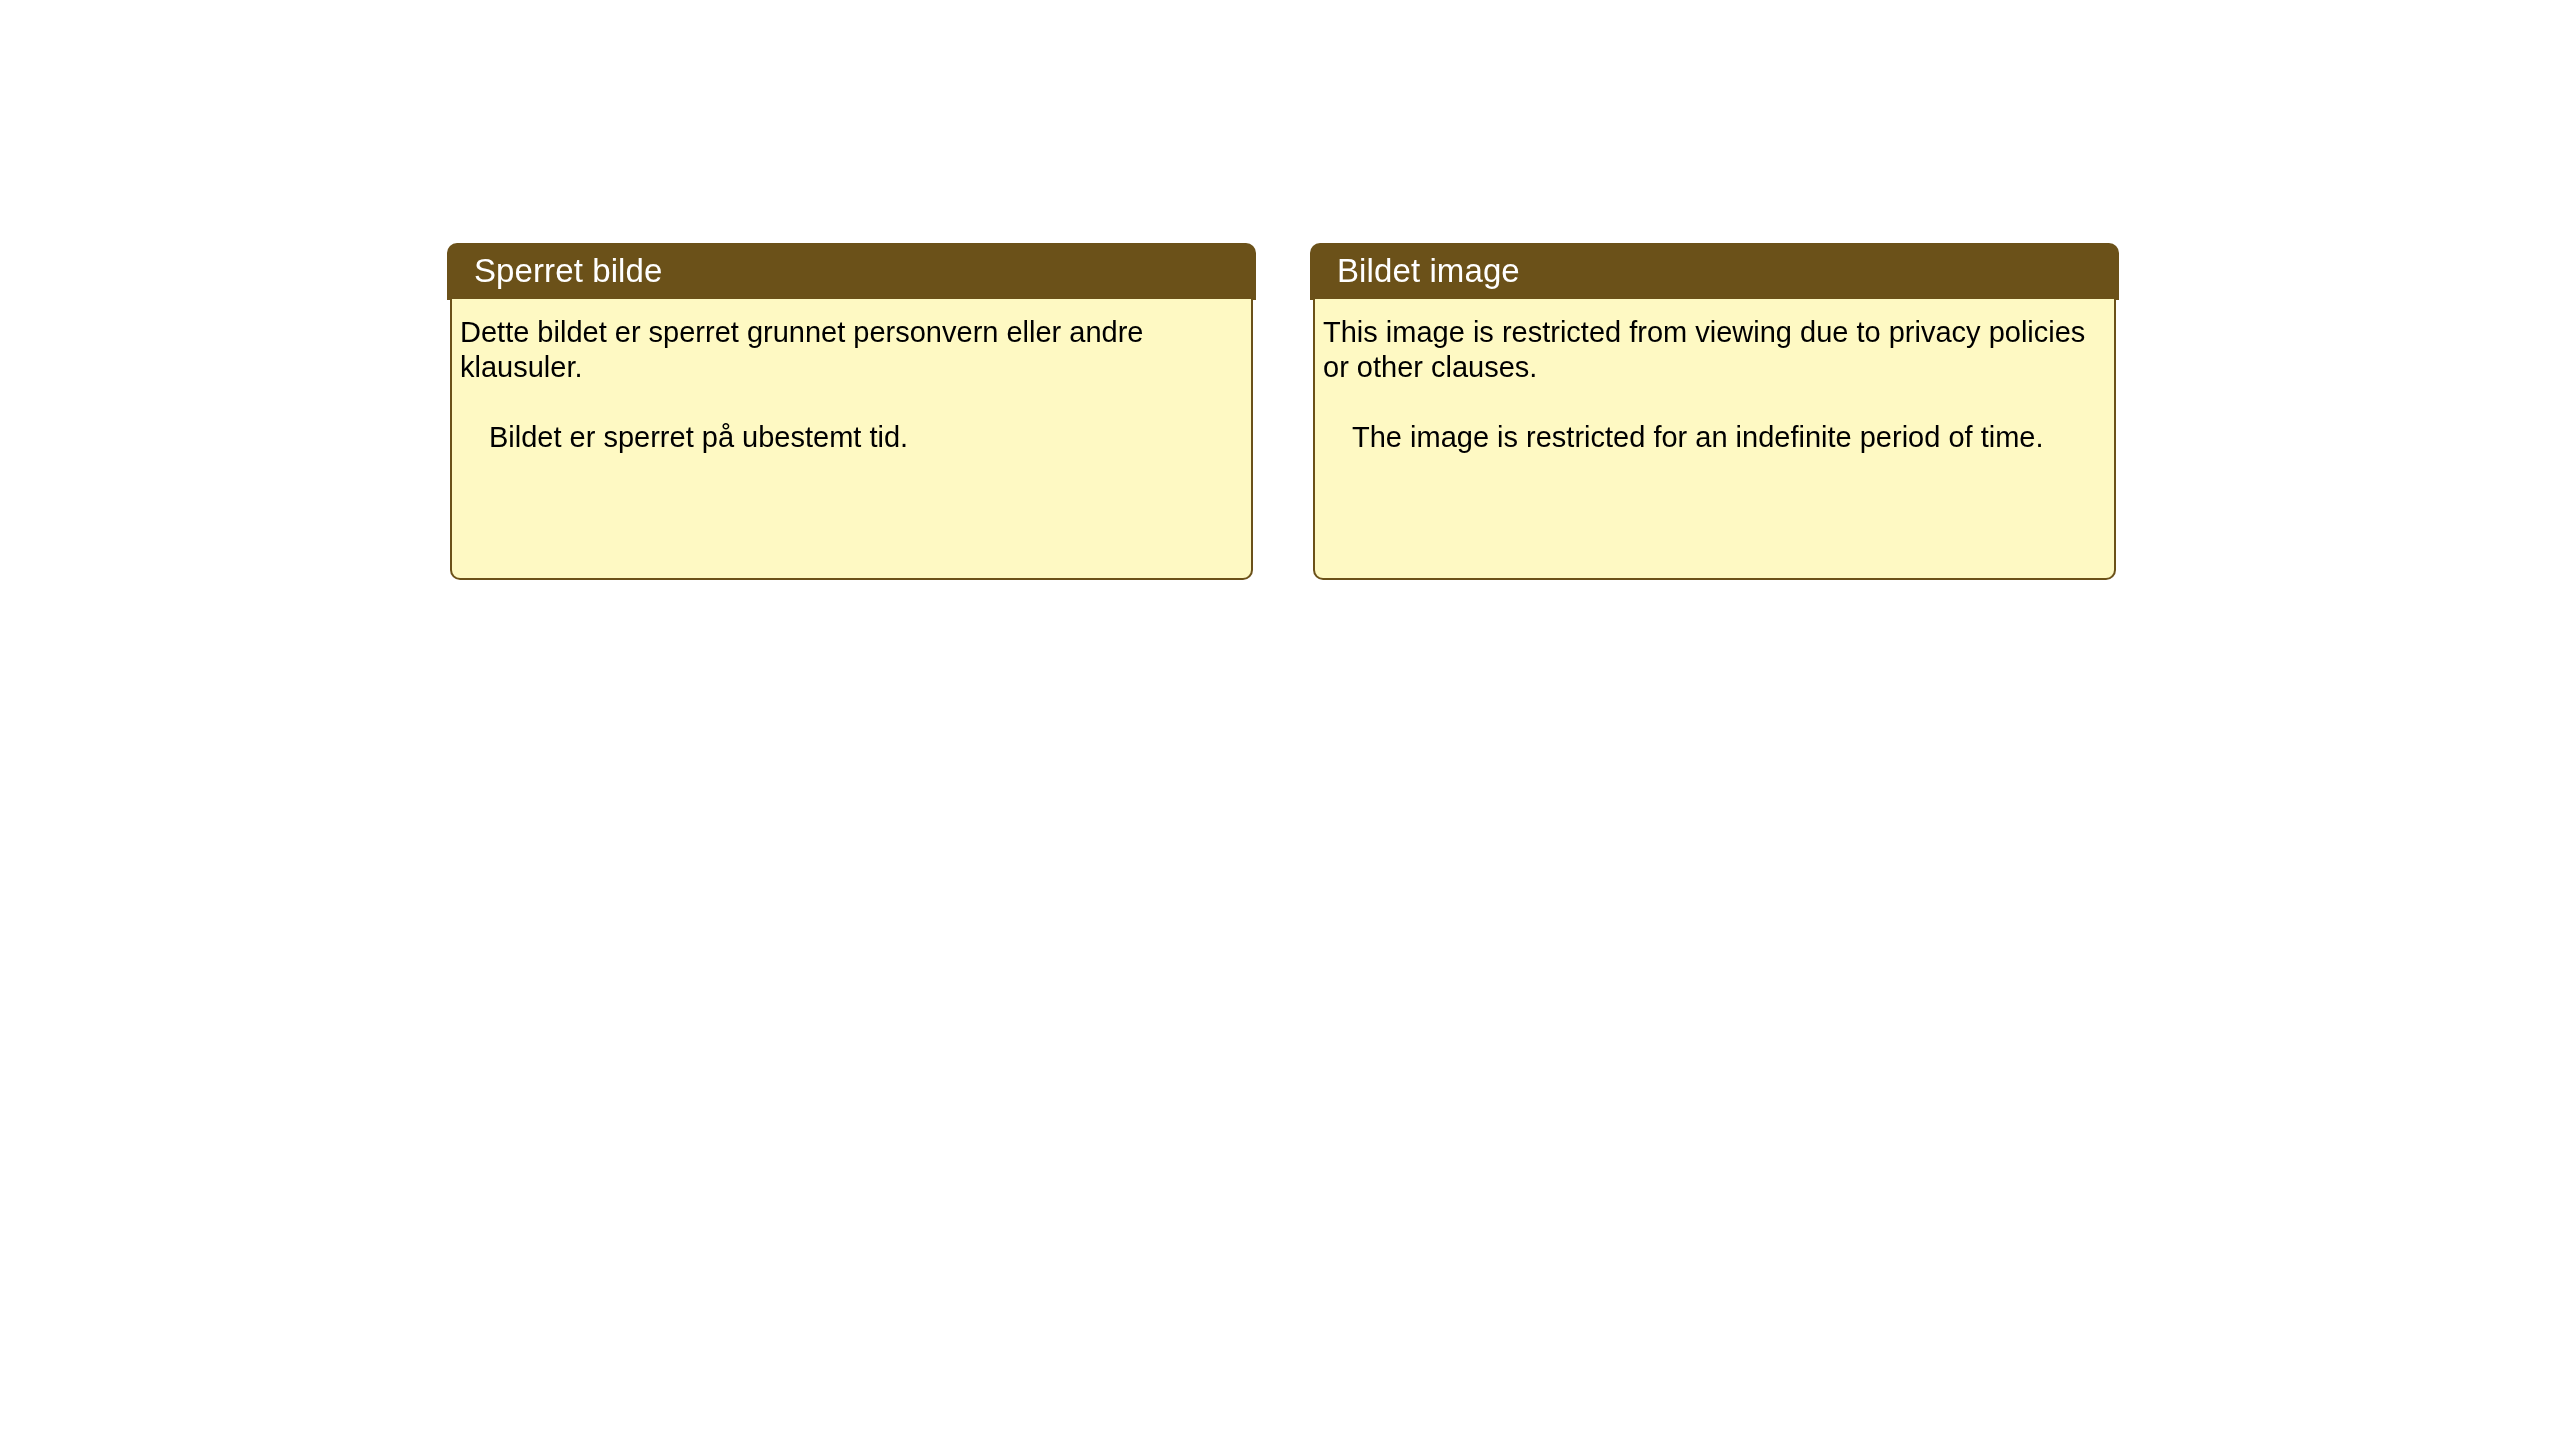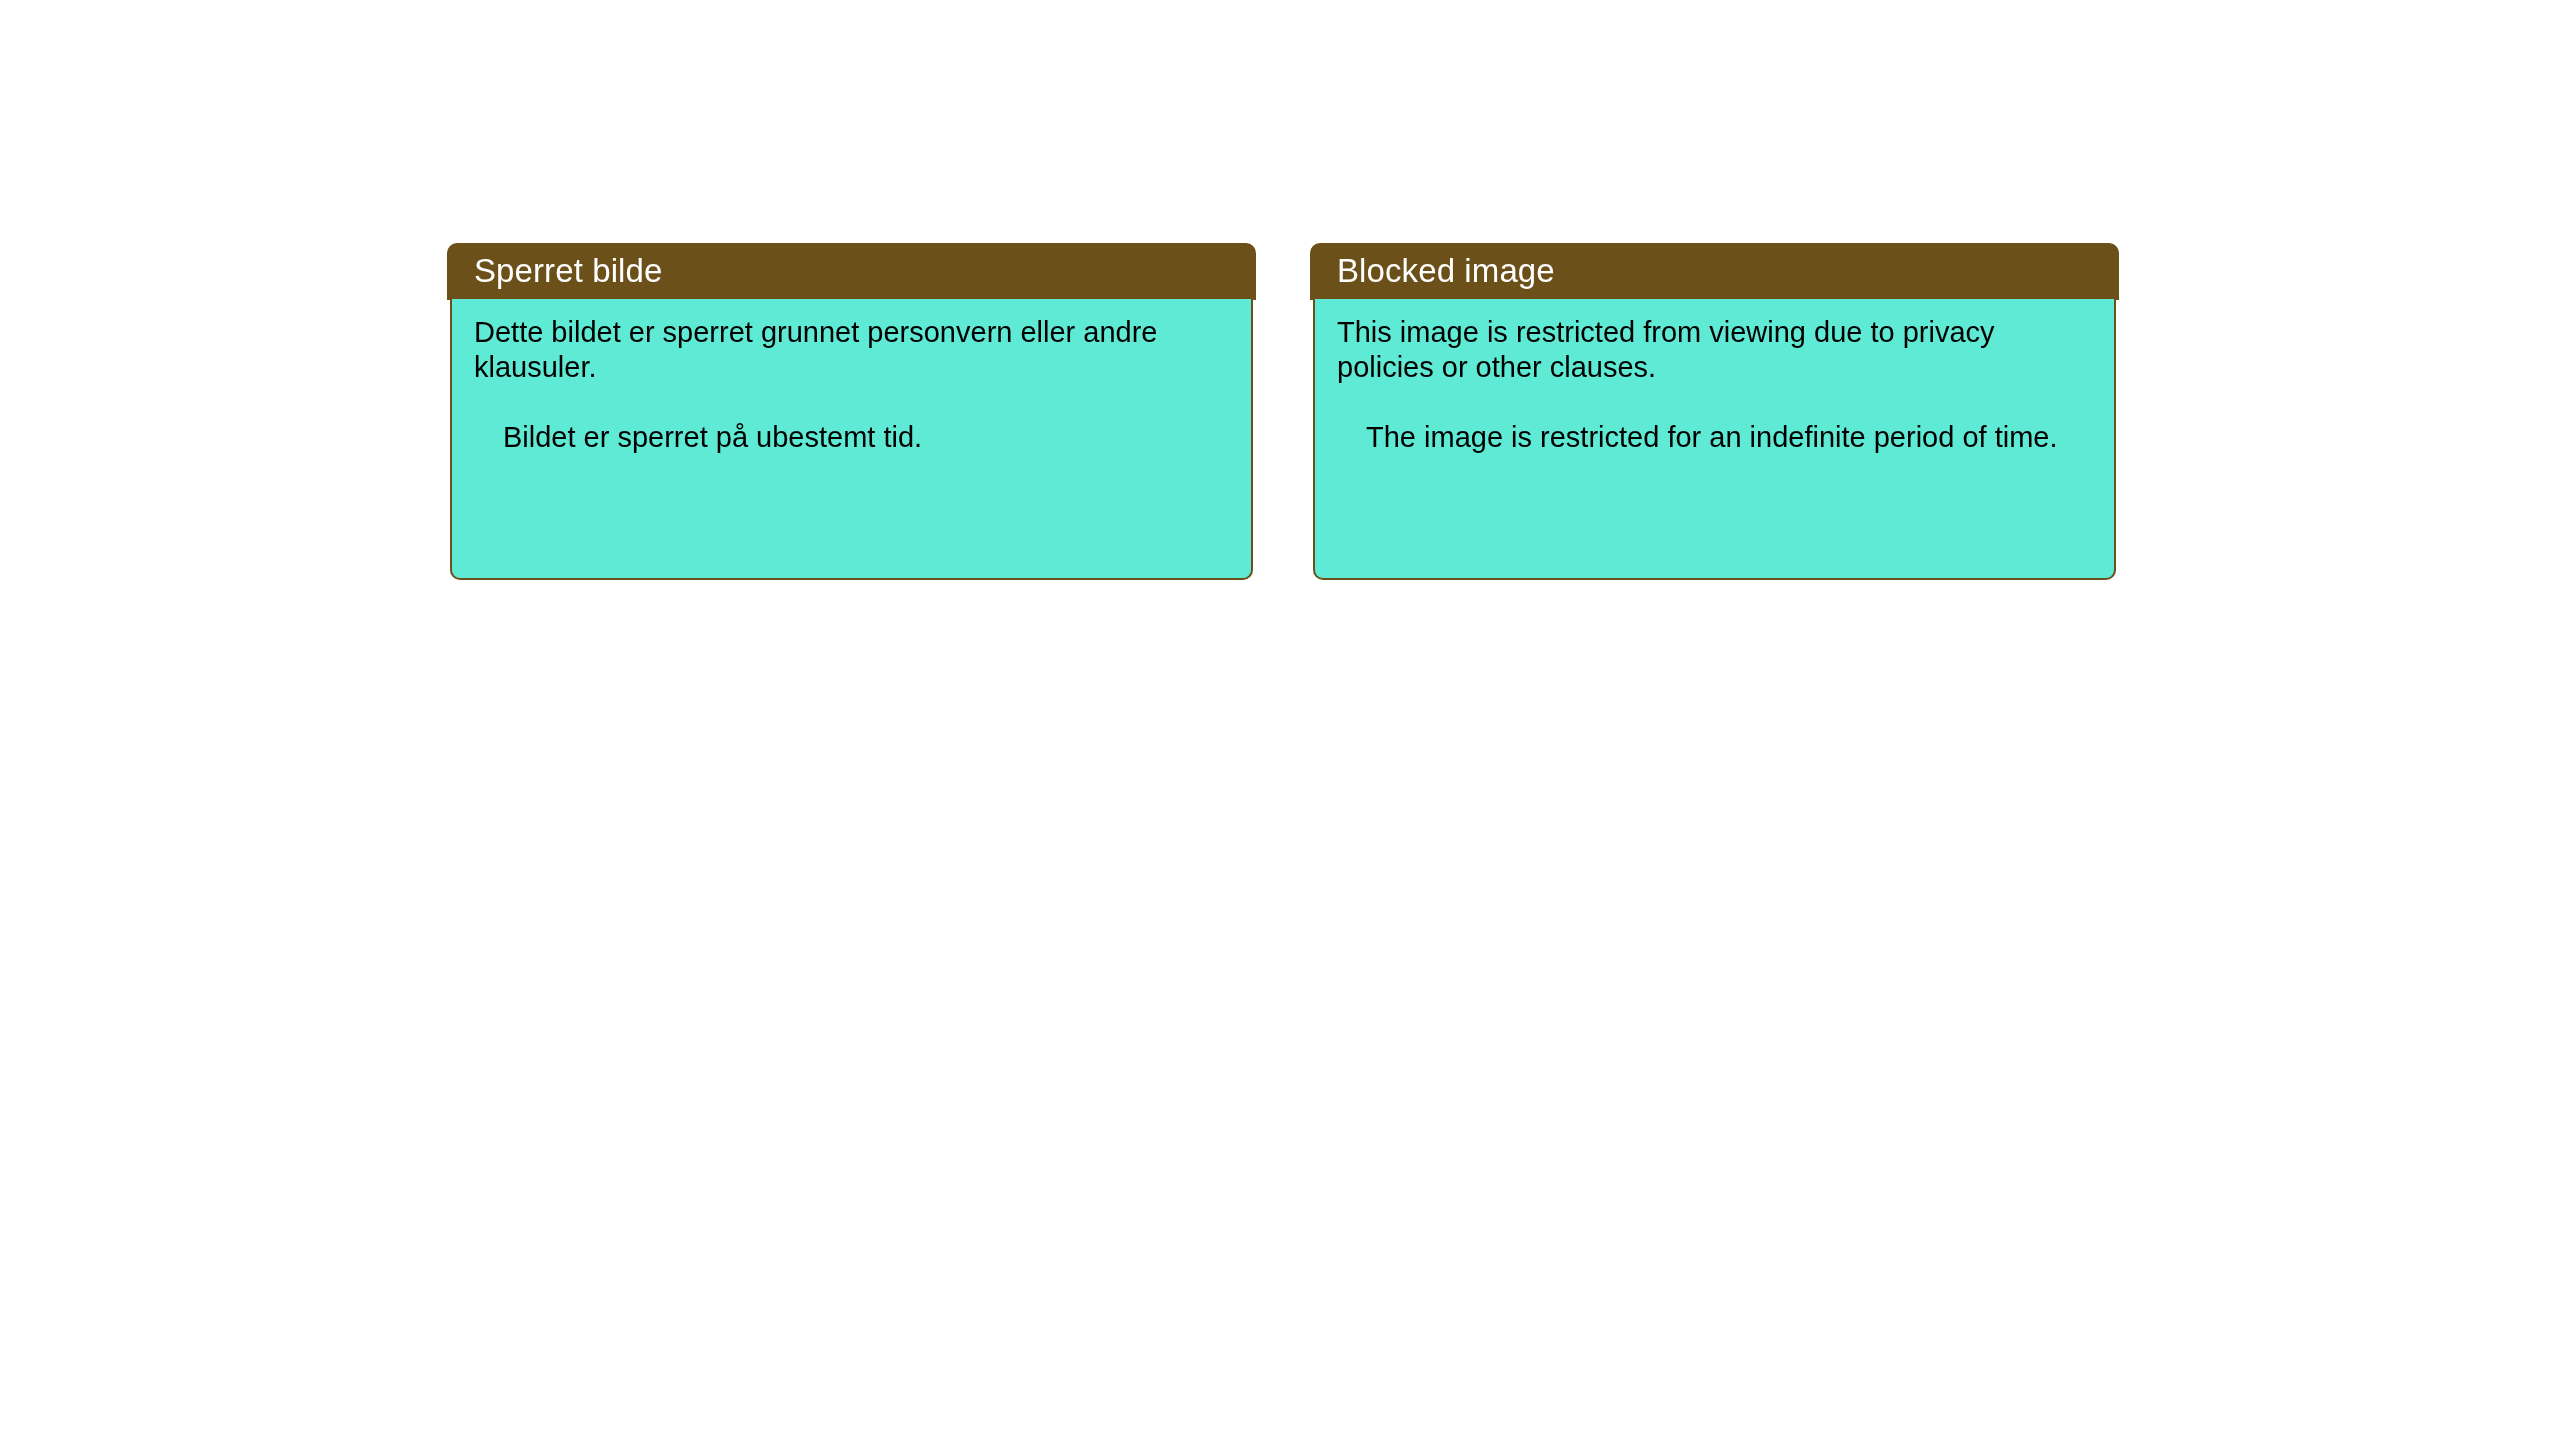--- a/index.html
+++ b/index.html
@@ -59,26 +59,26 @@
     letter-spacing: 0.1px;
   }
 
   
   .panel-body {
     position: absolute;
     left: 0;
     top: 56px;
     width: 803px;
     height: 281px;
-    background: #5eead4;
+    background: #fef9c3;
     border: 2px solid #6b5119;
     border-top: none;
     border-radius: 0 0 10px 10px;
     box-sizing: border-box;
-    padding: 16px 24px 0 22px;
+    padding: 16px 24px 0 8px;
   }
 
   .panel-paragraph {
     margin: 0;
     color: #000000;
     font-size: 29px;
     line-height: 35px;
     font-weight: normal;
   }
 
@@ -97,21 +97,21 @@
       <h1 class="panel-title">Sperret bilde</h1>
     </div>
     <div class="panel-body">
       <p class="panel-paragraph">Dette bildet er sperret grunnet personvern eller andre klausuler.</p>
       <p class="panel-paragraph">Bildet er sperret på ubestemt tid.</p>
     </div>
   </section>
 
   <section class="notice-panel right">
     <div class="panel-header">
-      <h1 class="panel-title">Blocked image</h1>
+      <h1 class="panel-title">Bildet image</h1>
     </div>
     <div class="panel-body">
       <p class="panel-paragraph">This image is restricted from viewing due to privacy policies or other clauses.</p>
       <p class="panel-paragraph">The image is restricted for an indefinite period of time.</p>
     </div>
   </section>
 
 </div>
 
 </body></html>

